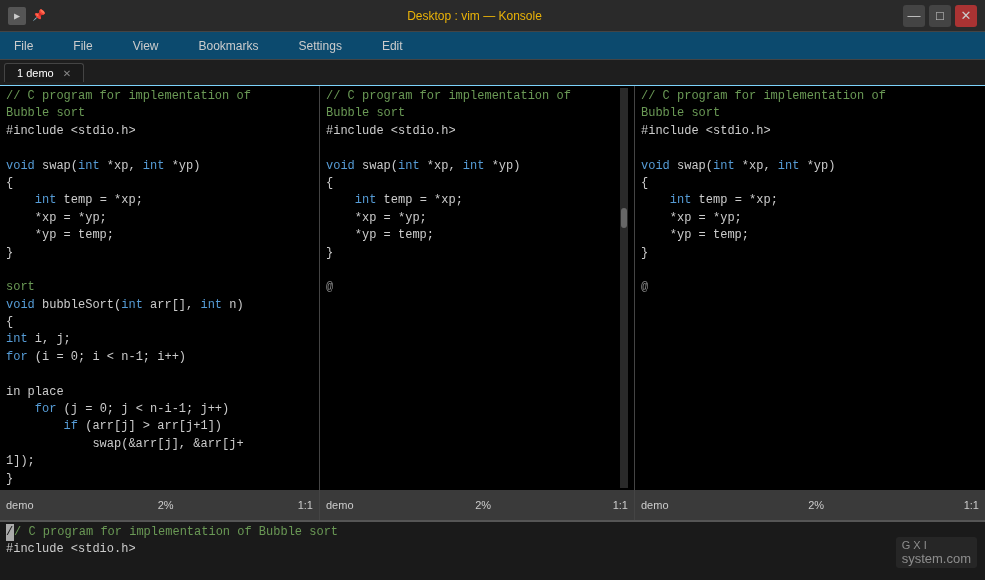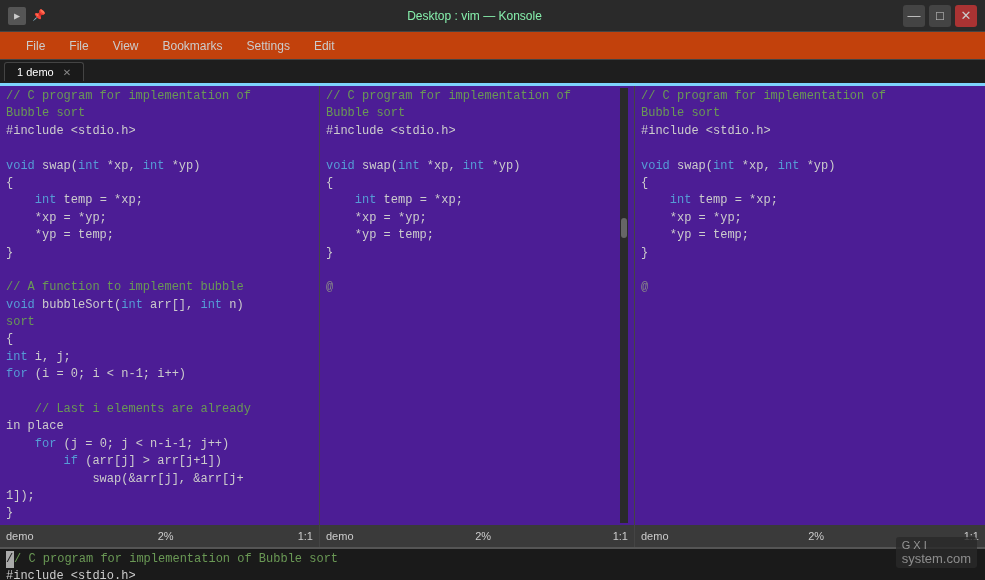--- a/index.html
+++ b/index.html
@@ -34,63 +34,63 @@
       display: flex; align-items: center; justify-content: center;
       color: #ccc; font-size: 10px;
     }
     .title-bar-pin {
       width: 14px; height: 14px;
       color: #aaa; font-size: 11px;
     }
     .title-bar-title {
       flex: 1;
       text-align: center;
-      color: #86efac;
+      color: #eab308;
       font-size: 12px;
       font-family: sans-serif;
     }
     .title-bar-buttons {
       display: flex;
       gap: 4px;
     }
     .title-btn {
       width: 22px; height: 22px;
       background: #444;
       border: none; border-radius: 3px;
       color: #ccc; font-size: 13px;
       cursor: pointer;
       display: flex; align-items: center; justify-content: center;
     }
     .title-btn.close { background: #aa3333; }
     
     .menu-bar {
       height: 28px;
-      background: #c2410c;
-      display: flex;
-      align-items: center;
-      padding: 0 16px;
-      gap: 4px;
+      background: #0c4a6e;
+      display: flex;
+      align-items: center;
+      padding: 0 4px;
+      gap: 20px;
       border-bottom: 1px solid #444;
     }
     .menu-item {
       padding: 3px 10px;
       color: #ccc;
       font-family: sans-serif;
       font-size: 12px;
       cursor: pointer;
       border-radius: 3px;
     }
     
     .tab-bar {
       height: 26px;
       background: #1e1e1e;
       display: flex;
       align-items: center;
       padding: 0 4px;
-      border-bottom: 3px solid #7dd3fc;
+      border-bottom: 1px solid #7dd3fc;
     }
     .tab {
       padding: 3px 12px;
       color: #aaa;
       font-size: 11px;
       font-family: sans-serif;
       cursor: pointer;
       background: #2a2a2a;
       border: 1px solid #444;
       border-bottom: none;
@@ -114,25 +114,25 @@
     .pane {
       display: flex;
       flex-direction: column;
       overflow: hidden;
       border-right: 1px solid #444;
     }
     .pane:last-child { border-right: none; }
     .pane-content {
       flex: 1;
       overflow: hidden;
-      background: #4c1d95;
+      background: #000000;
       padding: 2px 6px;
     }
     .pane-statusbar {
-      height: 22px;
+      height: 30px;
       background: #3a3a3a;
       display: flex;
       align-items: center;
       justify-content: space-between;
       padding: 8px 6px;
       font-size: 11px;
       color: #ccc;
       font-family: sans-serif;
     }
     .bottom-pane-content {
@@ -229,28 +229,26 @@
         <div class="code-line"><span class="cm">Bubble sort</span></div>
         <div class="code-line">#include &lt;stdio.h&gt;</div>
         <div class="code-line">&nbsp;</div>
         <div class="code-line"><span class="kw">void</span> swap(<span class="kw">int</span> *xp, <span class="kw">int</span> *yp)</div>
         <div class="code-line">{</div>
         <div class="code-line">    <span class="kw">int</span> temp = *xp;</div>
         <div class="code-line">    *xp = *yp;</div>
         <div class="code-line">    *yp = temp;</div>
         <div class="code-line">}</div>
         <div class="code-line">&nbsp;</div>
-        <div class="code-line"><span class="cm">// A function to implement bubble</span></div>
+        <div class="code-line"><span class="cm">sort</span></div>
         <div class="code-line"><span class="kw">void</span> bubbleSort(<span class="kw">int</span> arr[], <span class="kw">int</span> n)</div>
-        <div class="code-line"><span class="cm">sort</span></div>
         <div class="code-line">{</div>
         <div class="code-line"><span class="kw">int</span> i, j;</div>
         <div class="code-line"><span class="kw">for</span> (i = 0; i &lt; n-1; i++)</div>
         <div class="code-line">&nbsp;</div>
-        <div class="code-line">    <span class="cm">// Last i elements are already</span></div>
         <div class="code-line">in place</div>
         <div class="code-line">    <span class="kw">for</span> (j = 0; j &lt; n-i-1; j++)</div>
         <div class="code-line">        <span class="kw">if</span> (arr[j] &gt; arr[j+1])</div>
         <div class="code-line">            swap(&amp;arr[j], &amp;arr[j+</div>
         <div class="code-line">1]);</div>
         <div class="code-line">}</div>
       </div>
       <div class="pane-statusbar">
         <span>demo</span>
         <span>2%</span>

